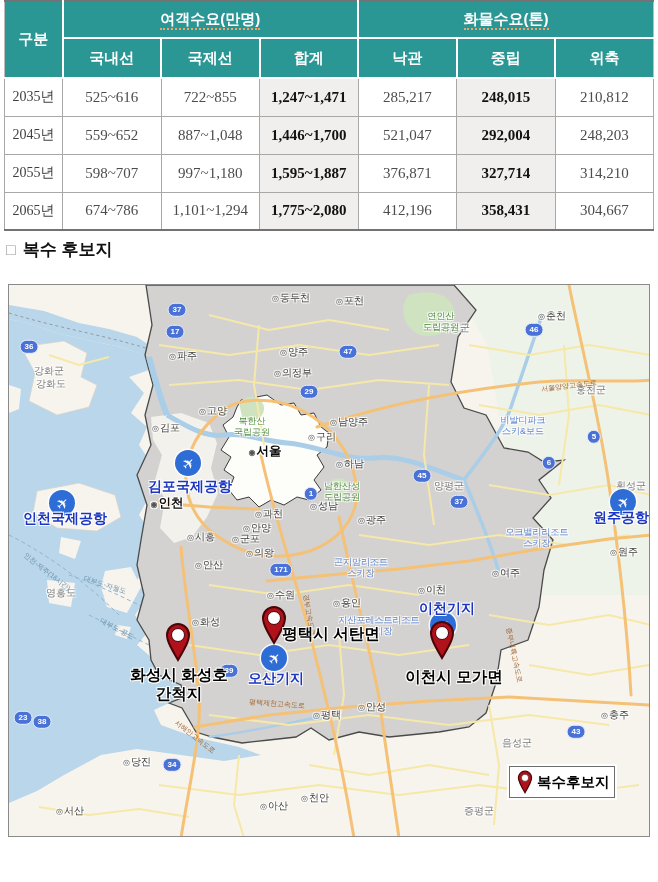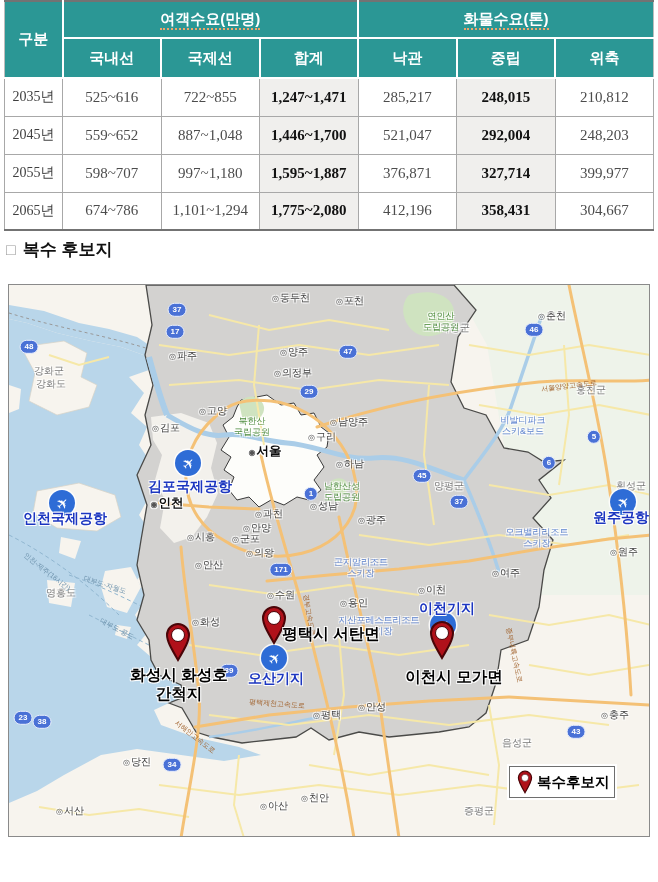--- a/index.html
+++ b/index.html
@@ -111,21 +111,21 @@
         <td class="hl">292,004</td>
         <td>248,203</td>
       </tr>
       <tr>
         <td class="year">2055년</td>
         <td>598~707</td>
         <td>997~1,180</td>
         <td class="hl">1,595~1,887</td>
         <td>376,871</td>
         <td class="hl">327,714</td>
-        <td>399,977</td>
+        <td>314,210</td>
       </tr>
       <tr>
         <td class="year">2065년</td>
         <td>674~786</td>
         <td>1,101~1,294</td>
         <td class="hl">1,775~2,080</td>
         <td>412,196</td>
         <td class="hl">358,431</td>
         <td>304,667</td>
       </tr>
@@ -236,21 +236,21 @@
         <div class="lbl city" style="left: 363px; top: 235px;"><span class="dot">◎</span><span>광주</span></div>
         <div class="lbl city" style="left: 615px; top: 267px;"><span class="dot">◎</span><span>원주</span></div>
         <div class="lbl city" style="left: 260px; top: 229px;"><span class="dot">◎</span><span>과천</span></div>
         <div class="lbl city" style="left: 248px; top: 243px;"><span class="dot">◎</span><span>안양</span></div>
         <div class="lbl city" style="left: 237px; top: 254px;"><span class="dot">◎</span><span>군포</span></div>
         <div class="lbl city" style="left: 192px; top: 252px;"><span class="dot">◎</span><span>시흥</span></div>
         <div class="lbl city" style="left: 251px; top: 268px;"><span class="dot">◎</span><span>의왕</span></div>
         <div class="lbl city" style="left: 200px; top: 280px;"><span class="dot">◎</span><span>안산</span></div>
         <div class="lbl city" style="left: 272px; top: 310px;"><span class="dot">◎</span><span>수원</span></div>
         <div class="lbl city" style="left: 197px; top: 337px;"><span class="dot">◎</span><span>화성</span></div>
-        <div class="lbl city" style="left: 338px; top: 318px; margin-left: 7px;"><span class="dot">◎</span><span>용인</span></div>
+        <div class="lbl city" style="left: 338px; top: 318px;"><span class="dot">◎</span><span>용인</span></div>
         <div class="lbl city" style="left: 423px; top: 305px;"><span class="dot">◎</span><span>이천</span></div>
         <div class="lbl city" style="left: 497px; top: 288px;"><span class="dot">◎</span><span>여주</span></div>
         <div class="lbl city" style="left: 363px; top: 422px;"><span class="dot">◎</span><span>안성</span></div>
         <div class="lbl city" style="left: 318px; top: 430px;"><span class="dot">◎</span><span>평택</span></div>
         <div class="lbl city" style="left: 128px; top: 477px;"><span class="dot">◎</span><span>당진</span></div>
         <div class="lbl city" style="left: 61px; top: 526px;"><span class="dot">◎</span><span>서산</span></div>
         <div class="lbl city" style="left: 265px; top: 521px;"><span class="dot">◎</span><span>아산</span></div>
         <div class="lbl city" style="left: 306px; top: 513px;"><span class="dot">◎</span><span>천안</span></div>
         <div class="lbl city" style="left: 606px; top: 430px;"><span class="dot">◎</span><span>충주</span></div>
         <div class="lbl district" style="left: 40px; top: 86px;"><span>강화군</span></div>
@@ -273,21 +273,21 @@
         <div class="lbl resort" style="left: 352px; top: 283px;"><span>곤지암리조트
 스키장</span></div>
         <div class="lbl resort" style="left: 370px; top: 341px;"><span>지산포레스트리조트
 스키장</span></div>
         <div class="lbl resort" style="left: 514px; top: 141px;"><span>비발디파크
 스키&amp;보드</span></div>
         <div class="lbl resort" style="left: 528px; top: 253px;"><span>오크밸리리조트
 스키장</span></div>
         <div class="shield" style="left: 168px; top: 25px;">37</div>
         <div class="shield" style="left: 166px; top: 47px;">17</div>
-        <div class="shield" style="left: 20px; top: 62px;">48</div>
+        <div class="shield" style="left: 20px; top: 62px;">36</div>
         <div class="shield" style="left: 339px; top: 67px;">47</div>
         <div class="shield" style="left: 300px; top: 107px;">29</div>
         <div class="shield" style="left: 525px; top: 45px;">46</div>
         <div class="shield" style="left: 413px; top: 191px;">45</div>
         <div class="shield" style="left: 450px; top: 217px;">37</div>
         <div class="shield" style="left: 585px; top: 152px;">5</div>
         <div class="shield" style="left: 540px; top: 178px;">6</div>
         <div class="shield" style="left: 302px; top: 209px;">1</div>
         <div class="shield" style="left: 272px; top: 285px;">171</div>
         <div class="shield" style="left: 220px; top: 386px;">39</div>

